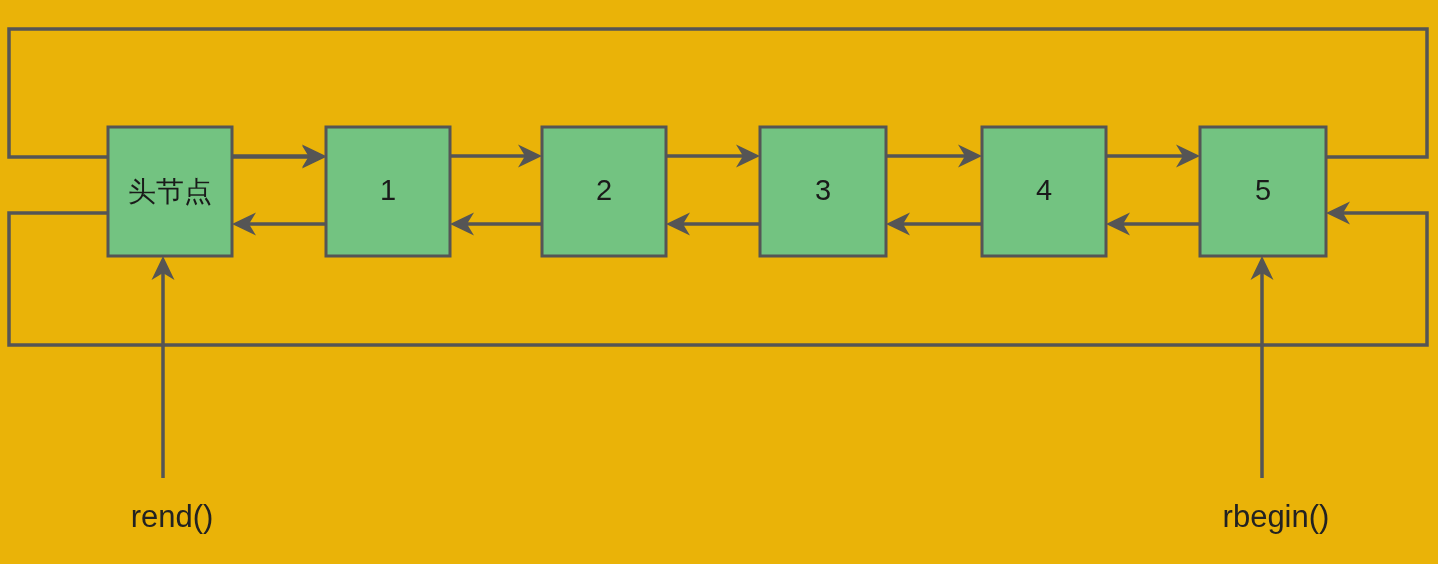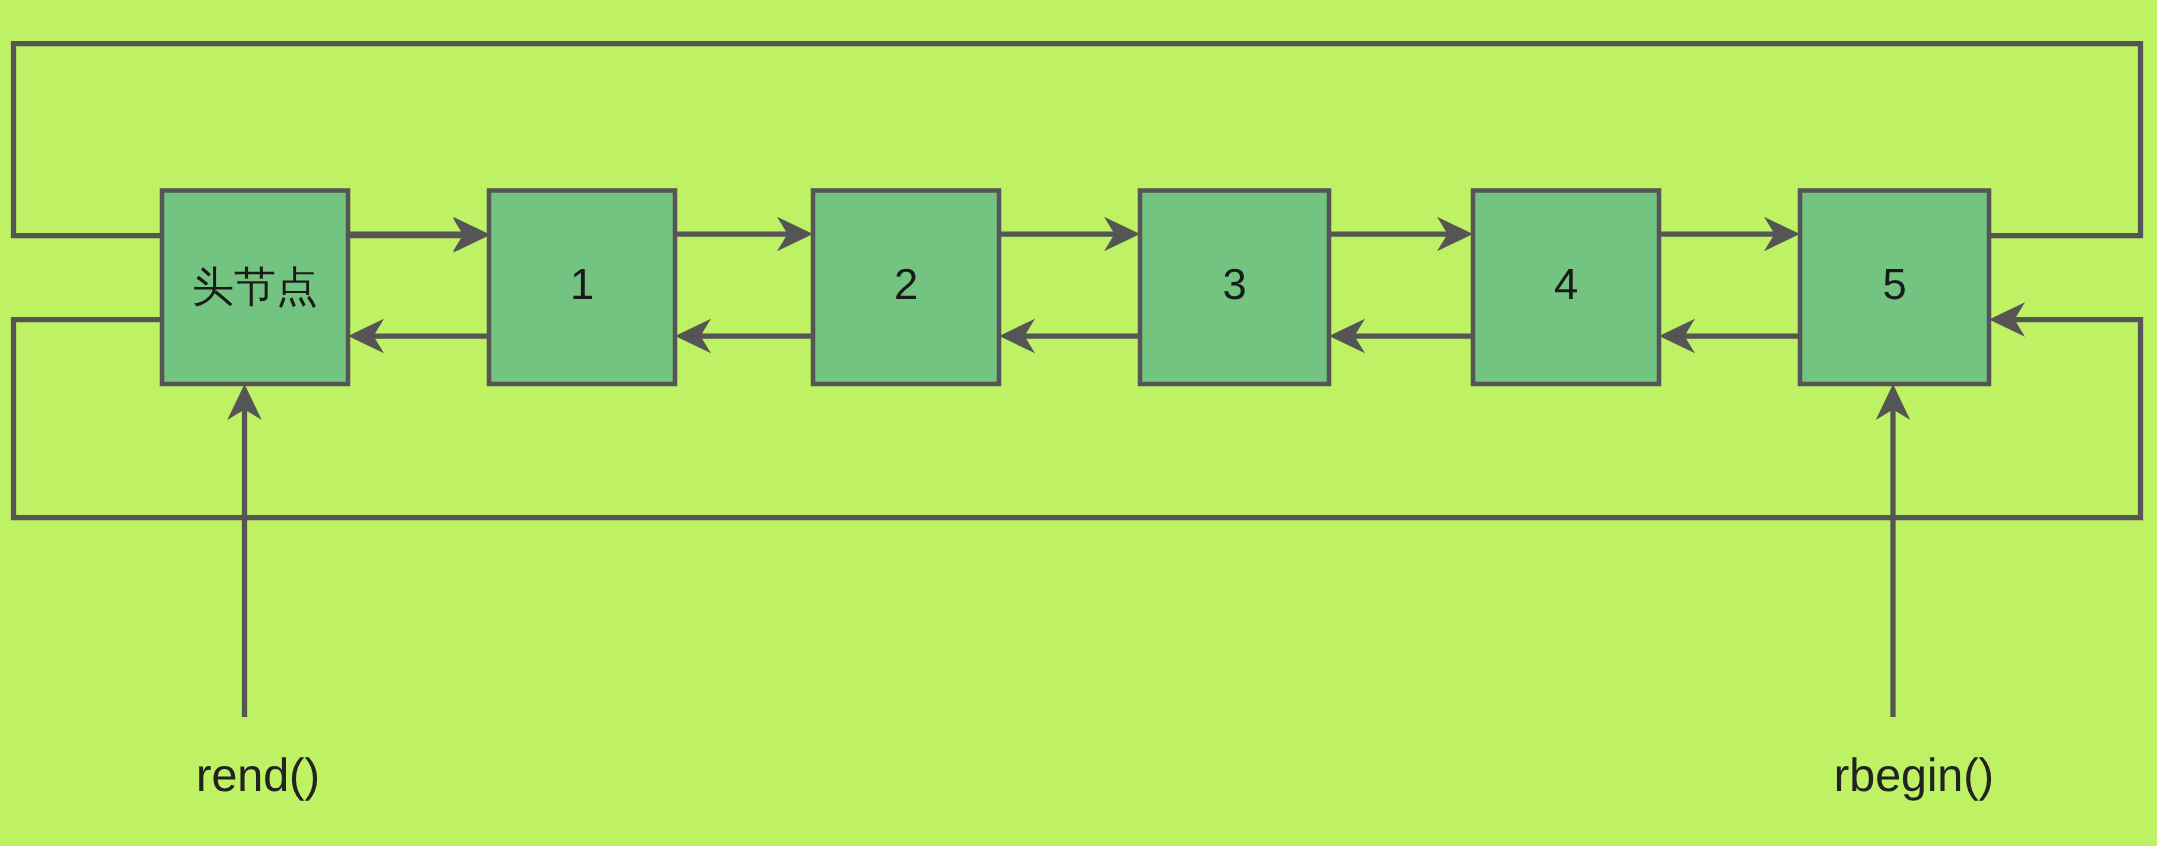--- a/index.html
+++ b/index.html
@@ -7,21 +7,21 @@
     padding: 0;
     background: #ffffff;
   }
   body {
     font-family: "Liberation Sans", sans-serif;
   }
   #canvas {
     position: relative;
     width: 1438px;
     height: 564px;
-    background: #bef264;
+    background: #eab308;
     overflow: hidden;
   }
   #diagram-svg {
     position: absolute;
     left: 0;
     top: 0;
     width: 1438px;
     height: 564px;
     display: block;
   }

